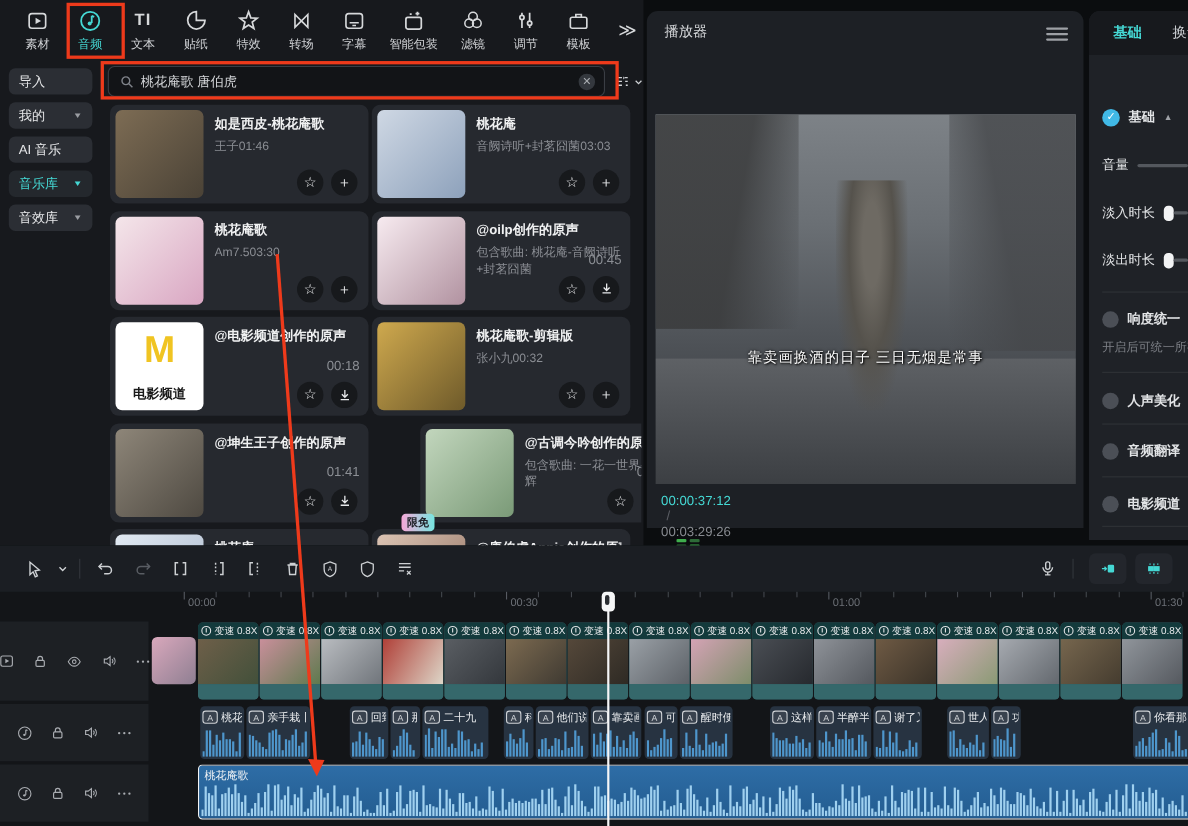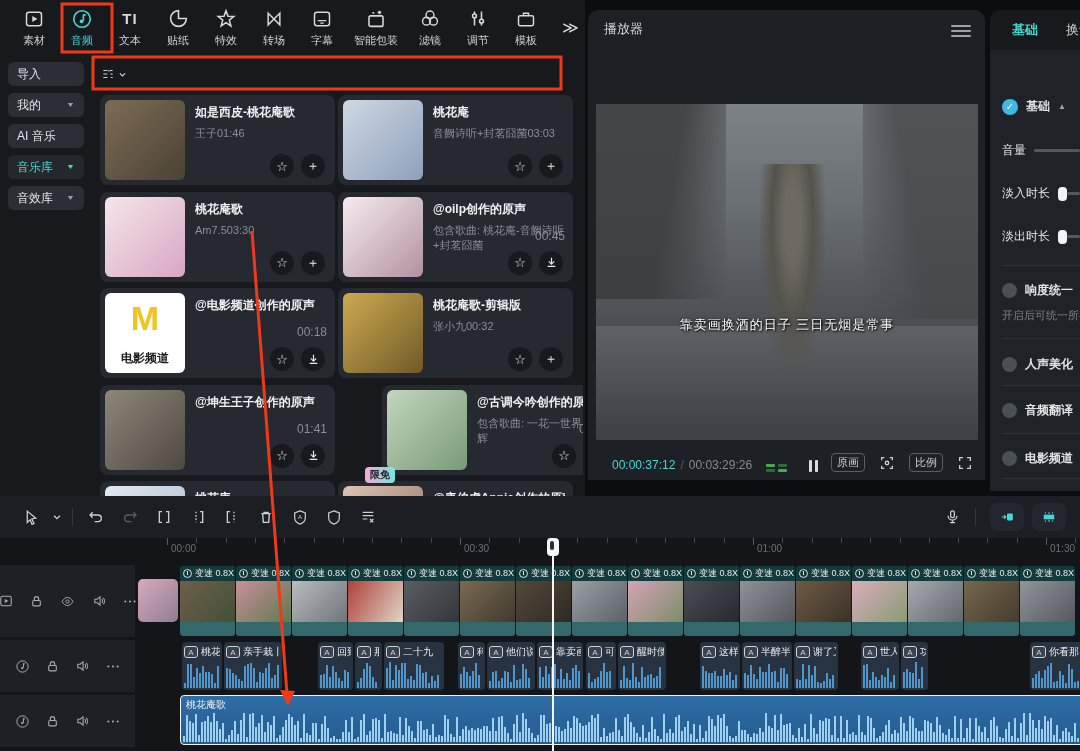--- a/index.html
+++ b/index.html
@@ -49,21 +49,21 @@
   .player-head { position:absolute; left:16px; top:10px; font-size:13px; color:#d4d6d9; }
   .player-menu { position:absolute; right:14px; top:12px; width:20px; cursor:pointer; }
   .player-menu i { display:block; height:2px; background:#9da0a5; margin:3px 0; border-radius:1px; }
   .viewport { position:absolute; left:8px; top:94px; right:7px; height:336px; overflow:hidden;
     background:linear-gradient(180deg,#7d8287 0%,#6a6f74 30%,#4e5257 62%,#2f3236 100%); }
   .viewport .bld-l { position:absolute; left:0; top:0; width:34%; height:58%; background:linear-gradient(100deg,#3a3b3c 55%, rgba(58,59,60,0) 100%); opacity:.85; }
   .viewport .bld-r { position:absolute; right:0; top:0; width:30%; height:64%; background:linear-gradient(260deg,#45474a 55%, rgba(69,71,74,0) 100%); opacity:.8; }
   .viewport .road { position:absolute; left:0; right:0; bottom:0; height:34%; background:linear-gradient(180deg,#5e6165,#3c3f43); }
   .viewport .figure { position:absolute; left:43%; top:18%; width:17%; height:62%; background:radial-gradient(ellipse at 50% 28%, #6e6a63 18%, #55524c 45%, rgba(40,40,40,0) 75%); }
   .vp-subtitle { position:absolute; left:0; right:0; top:63%; text-align:center; font-size:13px; color:#fdfdfd; letter-spacing:1px; text-shadow:0 0 3px #000,1px 1px 2px #000; }
-  .pctrl { position:absolute; left:12px; right:0; bottom:8px; height:24px; display:flex; align-items:flex-end; padding:0 12px; }
+  .pctrl { position:absolute; left:1px; right:0; bottom:8px; height:24px; display:flex; align-items:flex-start; padding:0 12px;flex-direction:column; }
   .tc-cur { font-size:12px; color:#45d8d4; }
   .tc-total { font-size:12px; color:#878a90; }
   .tc-slash { font-size:12px; color:#5c5f65; margin:0 5px; }
   .pc-right { margin-left:auto; display:flex; align-items:center; gap:14px; }
   .chipbtn { font-size:11px; color:#c9ccd0; border:1px solid #5a5e64; border-radius:4px; padding:1px 5px; cursor:pointer; }
   .pcico { color:#c9ccd0; cursor:pointer; display:flex; }
   .qbars { display:flex; gap:3px; margin-left:14px; cursor:pointer; }
   .qbars .col { display:flex; flex-direction:column; gap:2px; }
   .qbars .b { width:9px; height:3px; border-radius:1px; background:#3fae4d; }
   .qbars .b.dim { background:#2e6b38; }
@@ -249,20 +249,30 @@
           <span>音乐库</span>
           <span class="chev">▼</span>
         </div>
         <div class="side-btn">
           <span>音效库</span>
           <span class="chev">▼</span>
         </div>
       </div>
     <div class="content">
       <div class="search-row">
+        <div class="search-box">
+          <span class="mag">
+            <svg class="blockico" width="13" height="13" viewBox="0 0 24 24" fill="none" stroke="currentColor" stroke-width="2.4">
+                <circle cx="10" cy="10" r="6.5"></circle>
+                <line x1="15" y1="15" x2="21" y2="21"></line>
+              </svg>
+          </span>
+          <input value="桃花庵歌 唐伯虎" style="">
+          <span class="search-clear">✕</span>
+        </div>
         <div class="filter-btn">
           <svg class="blockico" width="16" height="14" viewBox="0 0 24 24" fill="none" stroke="currentColor" stroke-width="2">
               <path d="M4 6 L11 6 M4 12 L11 12 M4 18 L11 18 M15 6 L20 6 M16 12 L20 12 M17 18 L20 18"></path>
               <path d="M13 4 L13 9 L15 7" fill="currentColor" stroke="none"></path>
             </svg>
           <svg class="blockico" width="9" height="9" viewBox="0 0 24 24" fill="none" stroke="currentColor" stroke-width="3">
               <polyline points="5,9 12,16 19,9"></polyline>
             </svg>
         </div>
       </div>

